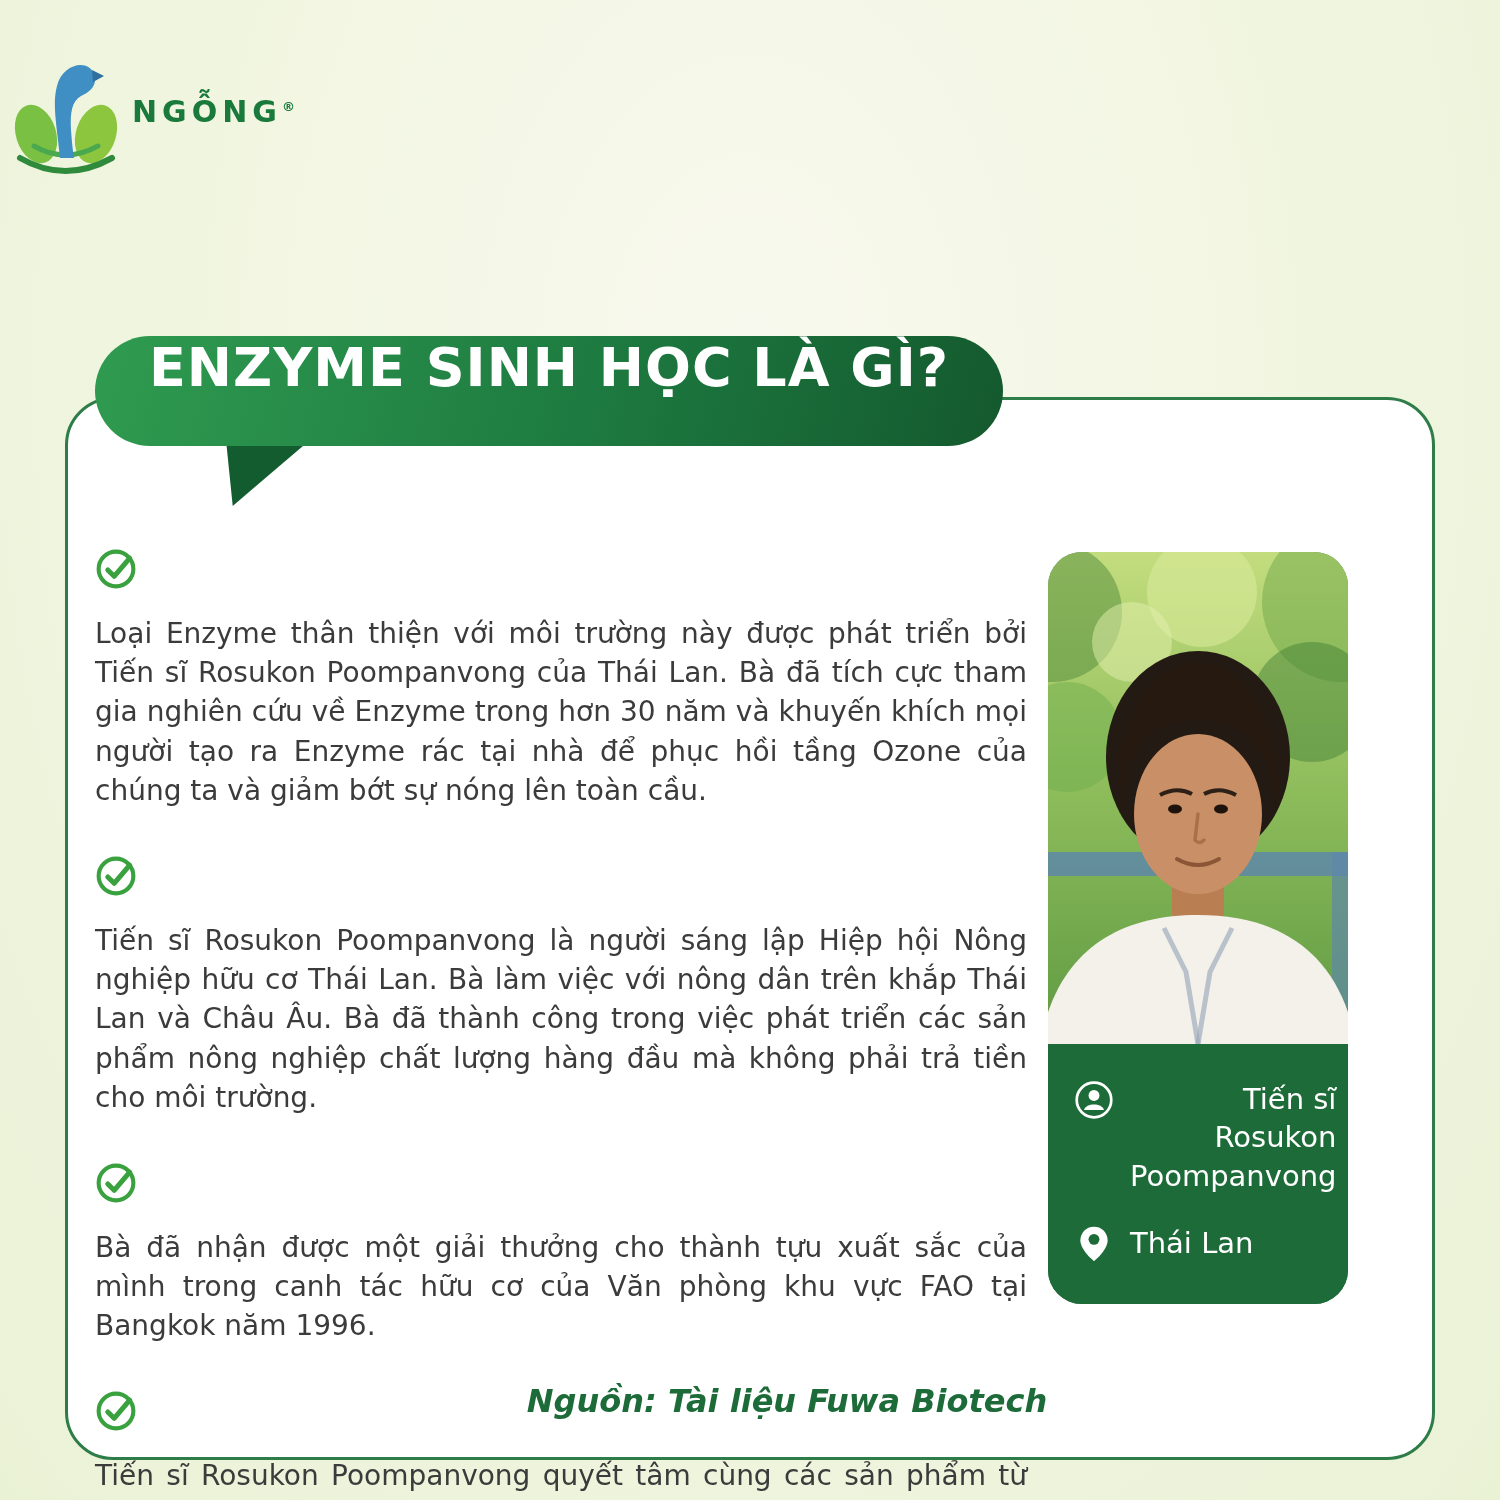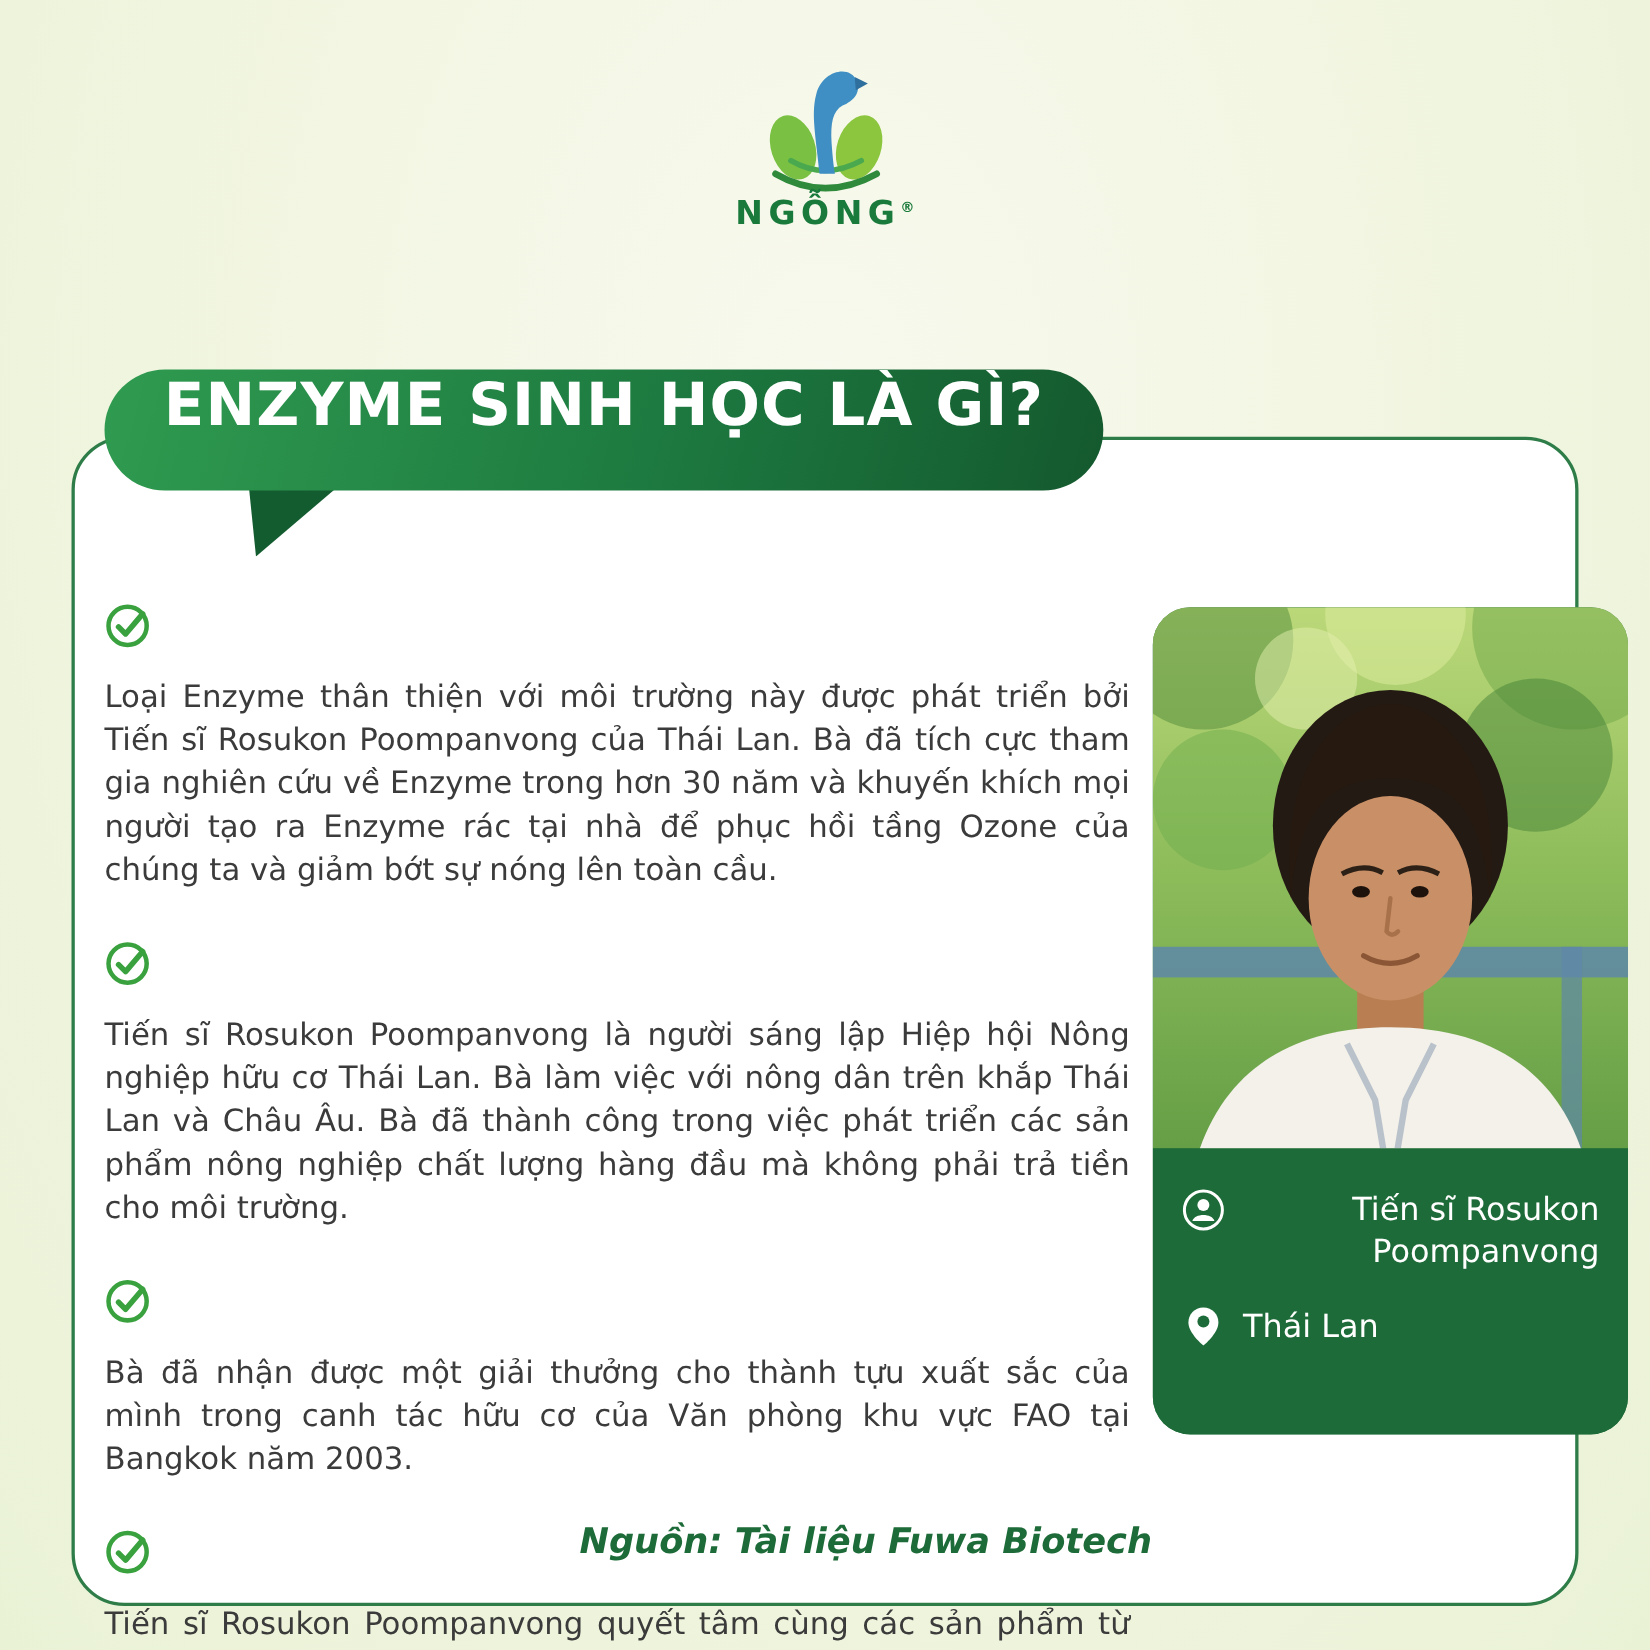--- a/index.html
+++ b/index.html
@@ -2,21 +2,21 @@
 <html><head>
 <meta charset="utf-8">
 <style>
   html,body{margin:0;padding:0;background:#e8efd2;}
   .page{
     position:relative;width:1500px;height:1500px;overflow:hidden;
     background:radial-gradient(ellipse at 50% 25%, #f8f9ee 0%, #f2f6e2 45%, #eaf2d6 100%);
     font-family:"DejaVu Sans","Liberation Sans",sans-serif;
   }
   
-  .logo-wrap{position:absolute;top:46px;left:0;right:0;display:flex;flex-direction:column;align-items:center;gap:2px;}
+  .logo-wrap{position:absolute;top:46px;left:0;right:0;display:flex;flex-direction:row;align-items:center;gap:2px;}
   .logo-wrap svg{display:block;}
   .brand{color:#1a7a3b;font-weight:bold;font-size:30px;letter-spacing:5px;line-height:1;}
   .brand sup{font-size:13px;letter-spacing:0;vertical-align:super;}
   
   .card{
     position:absolute;left:65px;top:397px;width:1370px;height:1063px;
     background:#ffffff;border:3px solid #2e7d48;border-radius:48px;box-sizing:border-box;
   }
   
   .bubble-tail{
@@ -30,21 +30,21 @@
   }
   .bubble h1{margin:0;color:#ffffff;font-size:54px;font-weight:bold;letter-spacing:1px;white-space:nowrap;}
   
   .bullets{position:absolute;left:95px;top:545px;width:932px;}
   .bullet{display:flex;gap:24px;margin-bottom:42px;align-items:flex-start;flex-direction:column;}
   .check{flex:0 0 auto;}
   .check svg{width:42px;height:42px;display:block;margin-top:3px;}
   .bullet p{margin:0;font-size:28px;line-height:1.4;color:#3b3b3b;text-align:justify;}
   
   .profile-card{
-    position:absolute;left:1048px;top:552px;width:432px;height:752px;
+    position:absolute;left:1048px;top:552px;width:300px;height:752px;
     border-radius:34px;overflow:hidden;display:flex;flex-direction:column;background:#1d6b38;
   }
   .photo{height:492px;flex:0 0 auto;}
   .photo svg{display:block;width:100%;height:100%;}
   .info{flex:1;background:#1d6b38;padding:36px 26px 0 26px;display:flex;flex-direction:column;gap:28px;box-sizing:border-box;}
   .info-row{display:flex;gap:16px;align-items:flex-start;}
   .info-row.center{align-items:center;}
   .info-icon{flex:0 0 auto;}
   .info-icon svg{width:40px;height:40px;display:block;}
   .name{flex:1;color:#ffffff;font-size:29px;line-height:1.32;text-align:right;font-weight:500;}
@@ -104,21 +104,21 @@
       <p>Tiến sĩ Rosukon Poompanvong là người sáng lập Hiệp hội Nông nghiệp hữu cơ Thái Lan. Bà làm việc với nông dân trên khắp Thái Lan và Châu Âu. Bà đã thành công trong việc phát triển các sản phẩm nông nghiệp chất lượng hàng đầu mà không phải trả tiền cho môi trường.</p>
     </div>
 
     <div class="bullet">
       <span class="check">
         <svg viewBox="0 0 46 46">
             <circle cx="23" cy="23" r="19" fill="none" stroke="#3aa13f" stroke-width="4.5"></circle>
             <path d="M14 24 L21 31 L38 11" fill="none" stroke="#3aa13f" stroke-width="5.5" stroke-linecap="round" stroke-linejoin="round"></path>
           </svg>
       </span>
-      <p>Bà đã nhận được một giải thưởng cho thành tựu xuất sắc của mình trong canh tác hữu cơ của Văn phòng khu vực FAO tại Bangkok năm 2003.</p>
+      <p>Bà đã nhận được một giải thưởng cho thành tựu xuất sắc của mình trong canh tác hữu cơ của Văn phòng khu vực FAO tại Bangkok năm 1996.</p>
     </div>
 
     <div class="bullet">
       <span class="check">
         <svg viewBox="0 0 46 46">
             <circle cx="23" cy="23" r="19" fill="none" stroke="#3aa13f" stroke-width="4.5"></circle>
             <path d="M14 24 L21 31 L38 11" fill="none" stroke="#3aa13f" stroke-width="5.5" stroke-linecap="round" stroke-linejoin="round"></path>
           </svg>
       </span>
       <p>Tiến sĩ Rosukon Poompanvong quyết tâm cùng các sản phẩm từ Enzyme sinh học biến căn bếp của chúng ta trở thành "căn bếp an toàn", thay vì "căn bếp độc hại".</p>

